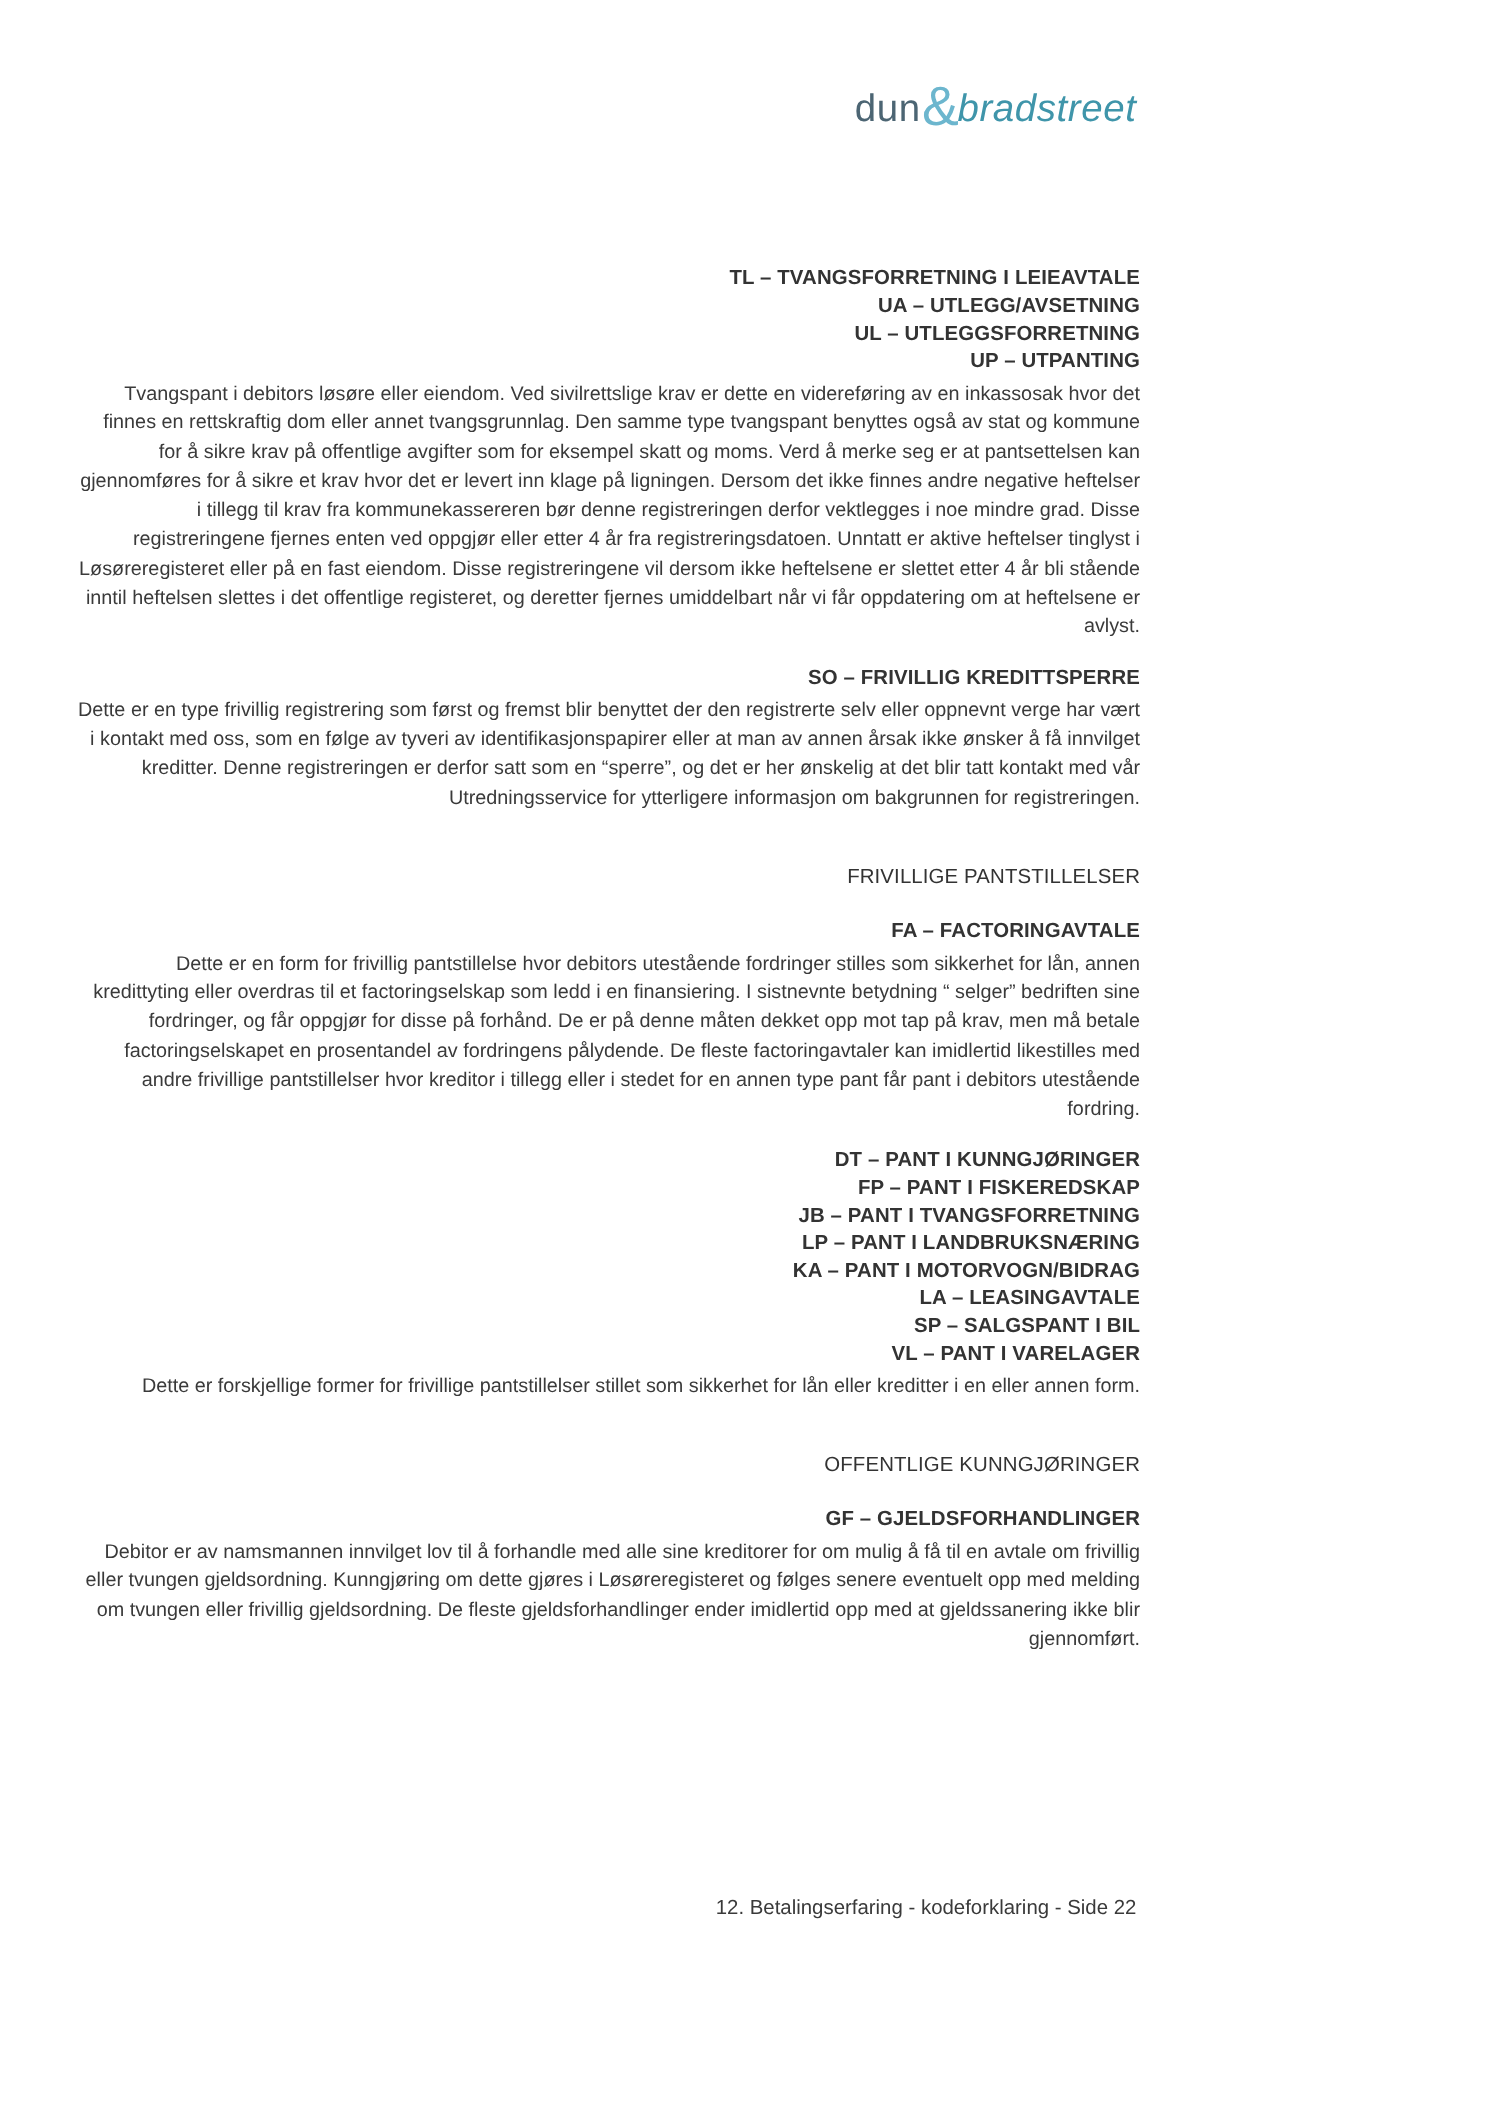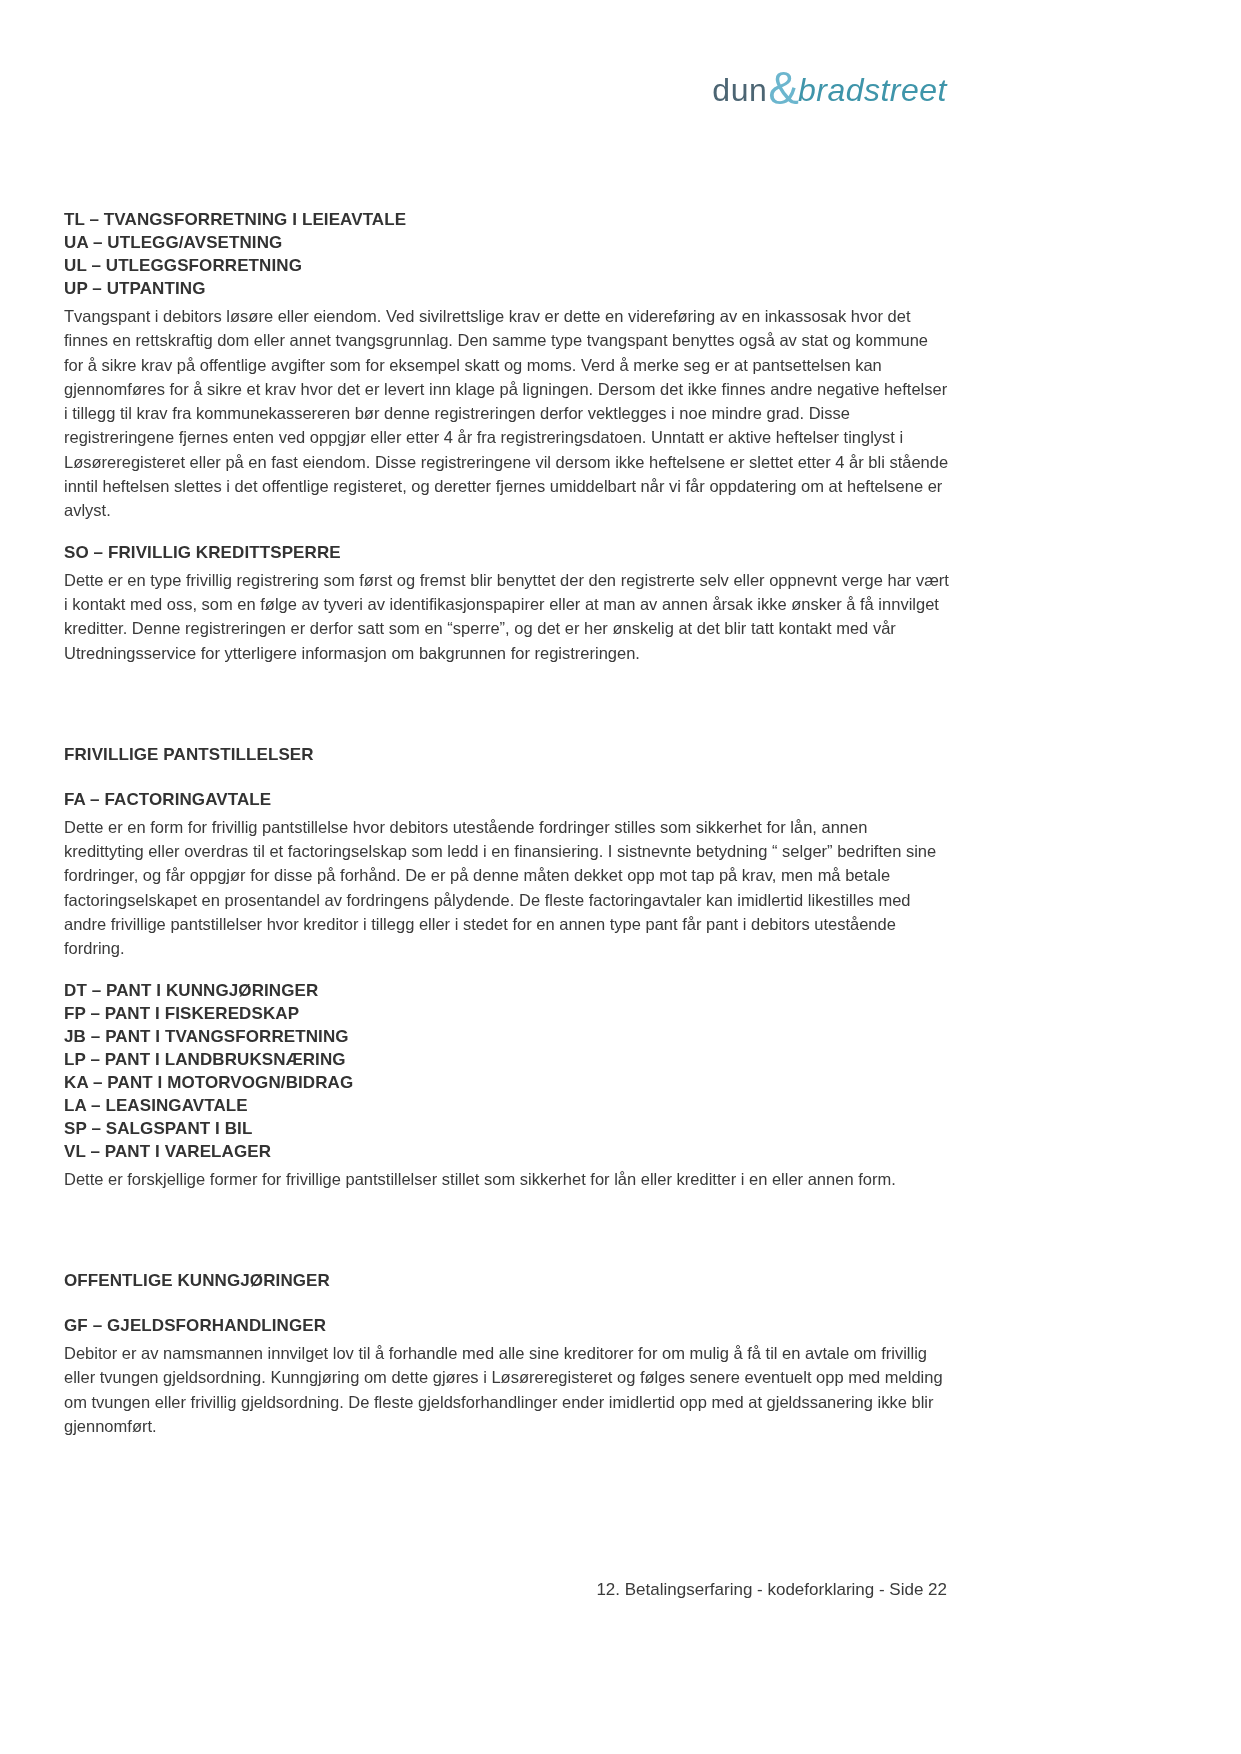--- a/index.html
+++ b/index.html
@@ -1,15 +1,15 @@
 <!DOCTYPE html>
 <html><head>
 <meta charset="utf-8">
 <style>
-  * { margin: 0; padding: 0; box-sizing: border-box; }
+  * { margin: 0; padding: 0; box-sizing: border-box; text-align: right; }
   html, body { background: #e8e8e8; }
   body { font-family: "Liberation Sans", sans-serif; }
 
   .page {
     position: relative;
     width: 1241px;
     height: 1754px;
     margin: 0 auto;
     background: #ffffff;
     overflow: hidden;
@@ -43,45 +43,45 @@
     font-size: 32px;
     font-weight: 400;
     color: #3f95aa;
     letter-spacing: 0.5px;
     font-style: italic;
   }
 
   
   .content {
     position: absolute;
-    top: 208px;
+    top: 220px;
     left: 64px;
     width: 886px;
     color: #3a3a3a;
   }
   .code-section { margin-bottom: 18px; }
   .code-heading {
     font-size: 17px;
     font-weight: bold;
     line-height: 23px;
     color: #333333;
     letter-spacing: 0.1px;
   }
   .code-body {
     font-size: 16.5px;
     line-height: 24.3px;
     margin-top: 4px;
     color: #3a3a3a;
   }
   .category-heading {
     font-size: 17px;
-    font-weight: bold;
+    font-weight: normal;
     line-height: 23px;
     color: #333333;
-    margin-top: 78px;
+    margin-top: 42px;
     margin-bottom: 22px;
     letter-spacing: 0.1px;
   }
 
   
   .page-footer {
     position: absolute;
     top: 1580px;
     right: 294px;
     font-size: 17px;

